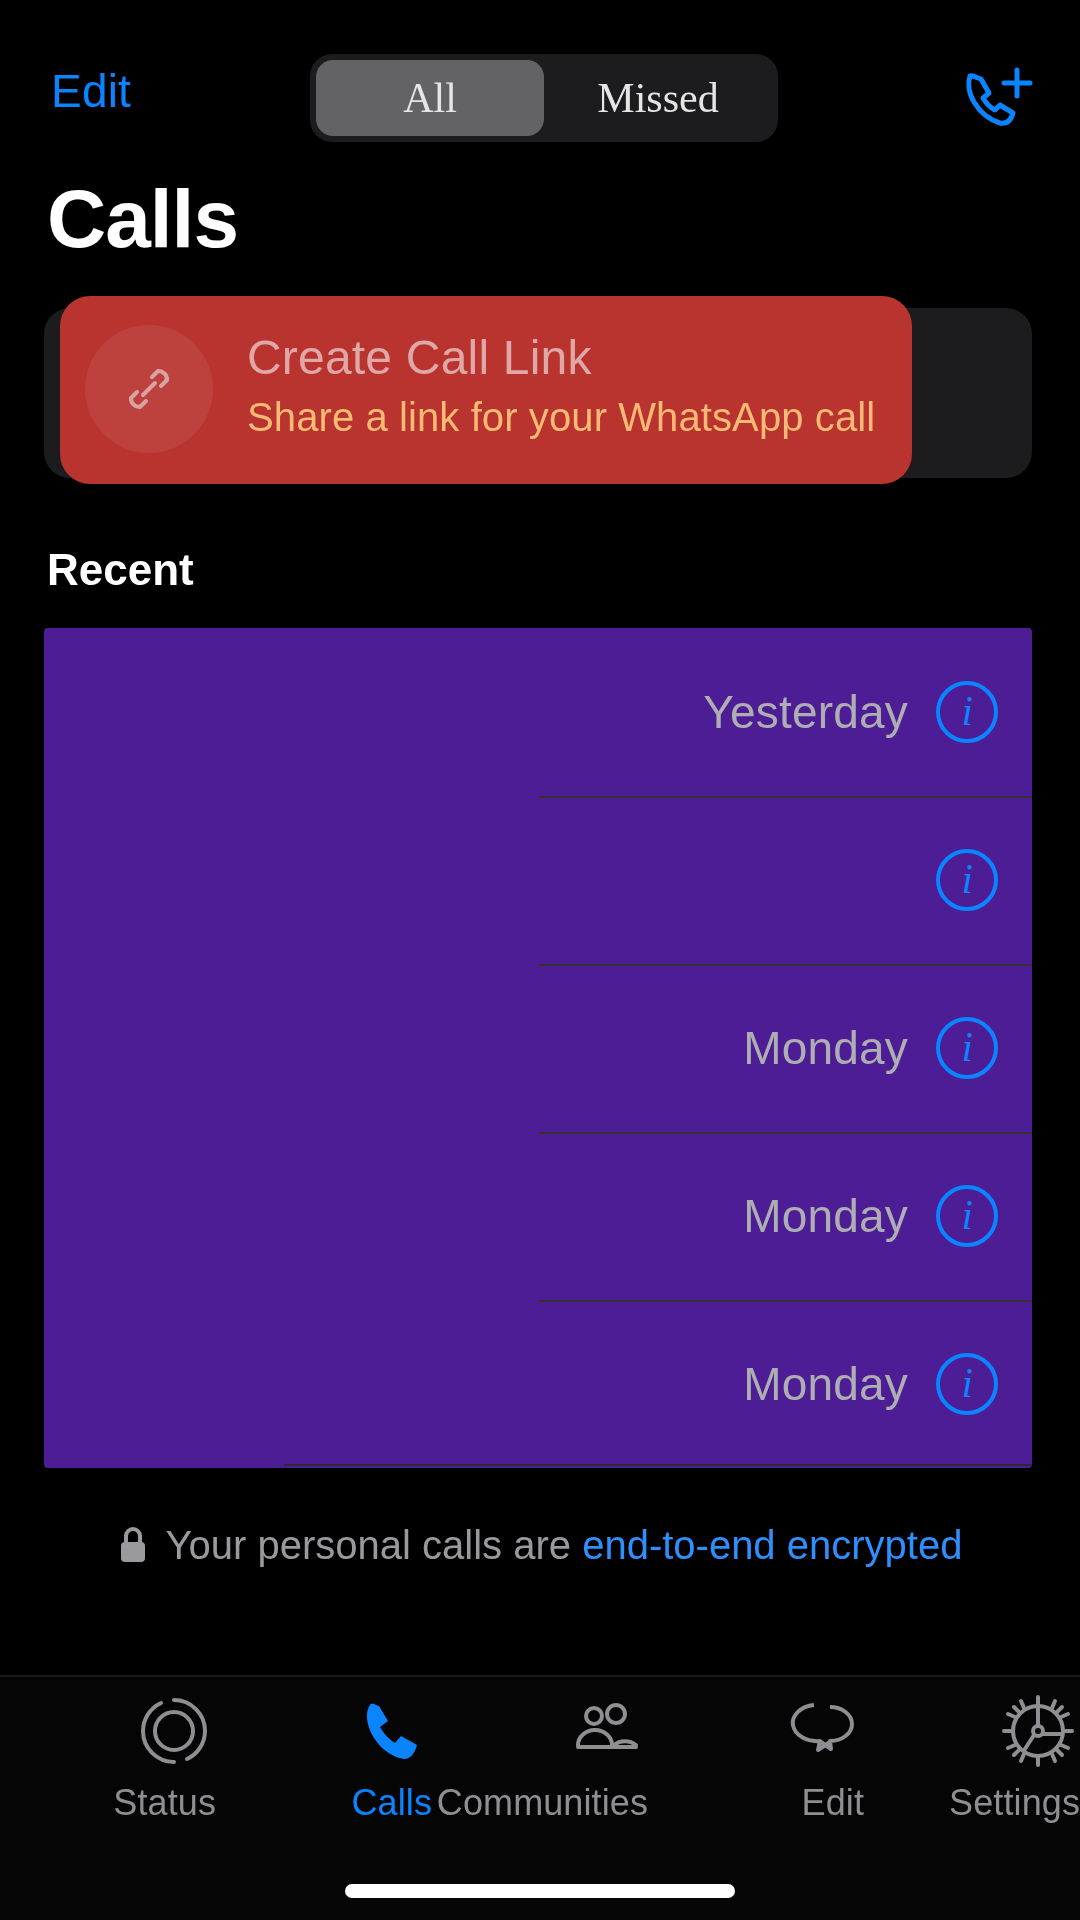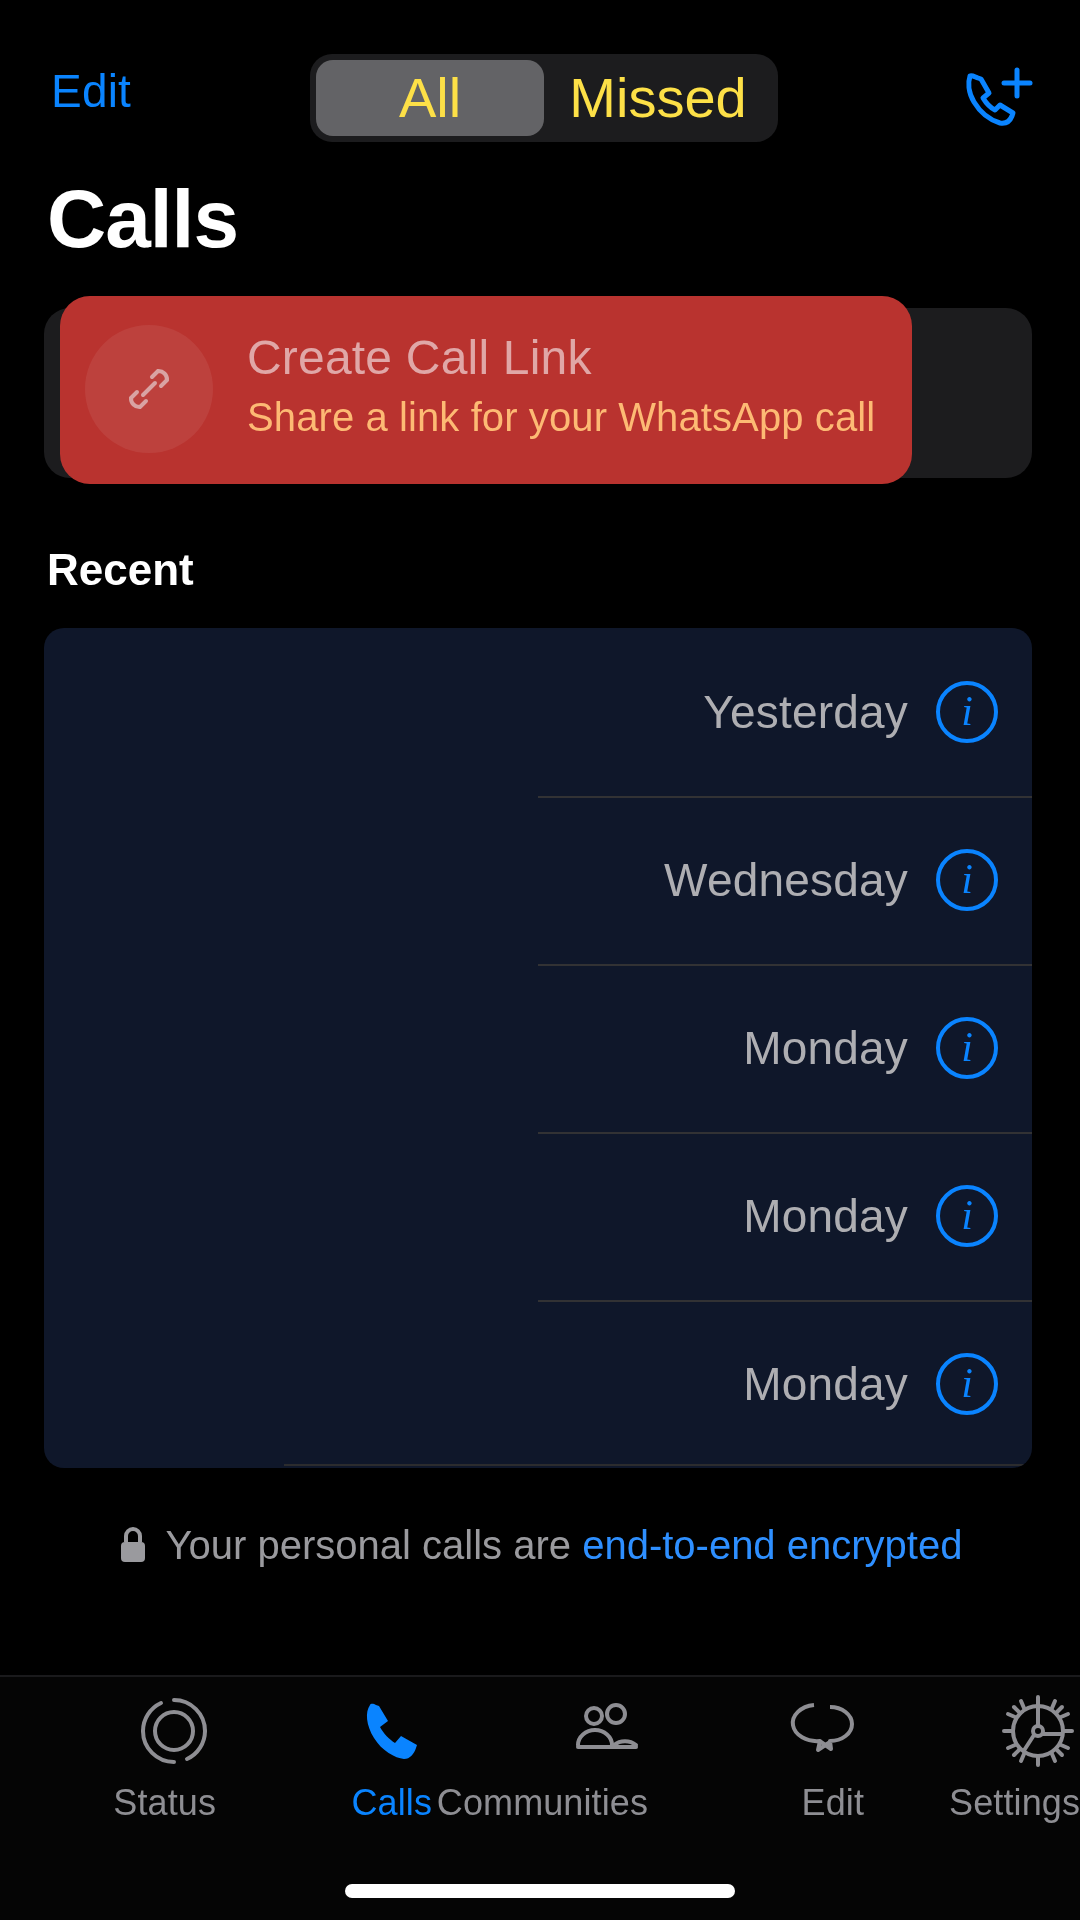--- a/index.html
+++ b/index.html
@@ -28,23 +28,24 @@
     position:absolute; left:306px; top:54px;
     width:468px; height:88px;
     background:#1c1c1e;
     border-radius:22px;
     display:flex; align-items:center;
     padding:6px;
   }
   .seg {
     flex:1; height:100%;
     display:flex; align-items:center; justify-content:center;
-    font-size:56px; color:#fde047;
+    font-size:42px; color:#e5e5e5;
     border-radius:17px;
     line-height:1;
+    font-family:Liberation Serif, serif;
   }
   .seg.active { background:#636366; }
   .newcall-btn {
     position:absolute; right:46px; top:58px;
     width:88px; height:80px;
   }
   .newcall-btn svg { width:100%; height:100%; display:block; }
 
   
   .page-title {
@@ -90,22 +91,22 @@
 
   
   .recent-header {
     position:absolute; left:47px; top:548px;
     font-size:44px; font-weight:bold; color:#ffffff;
     line-height:1;
   }
   .recent-card {
     position:absolute; left:44px; top:628px;
     width:988px; height:840px;
-    background:#0f172a;
-    border-radius:20px;
+    background:#4c1d95;
+    border-radius:4px;
     overflow:hidden;
   }
   .call-row {
     position:relative;
     height:168px;
     display:flex; align-items:center;
     justify-content:flex-end;
     padding-right:34px;
   }
   .call-row + .call-row::before {
@@ -217,21 +218,20 @@
   <div class="recent-header">Recent</div>
 
   <div class="recent-card">
 
     <div class="call-row">
       <span class="row-date">Yesterday</span>
       <span class="info-btn">i</span>
     </div>
 
     <div class="call-row">
-      <span class="row-date">Wednesday</span>
       <span class="info-btn">i</span>
     </div>
 
     <div class="call-row">
       <span class="row-date">Monday</span>
       <span class="info-btn">i</span>
     </div>
 
     <div class="call-row">
       <span class="row-date">Monday</span>

